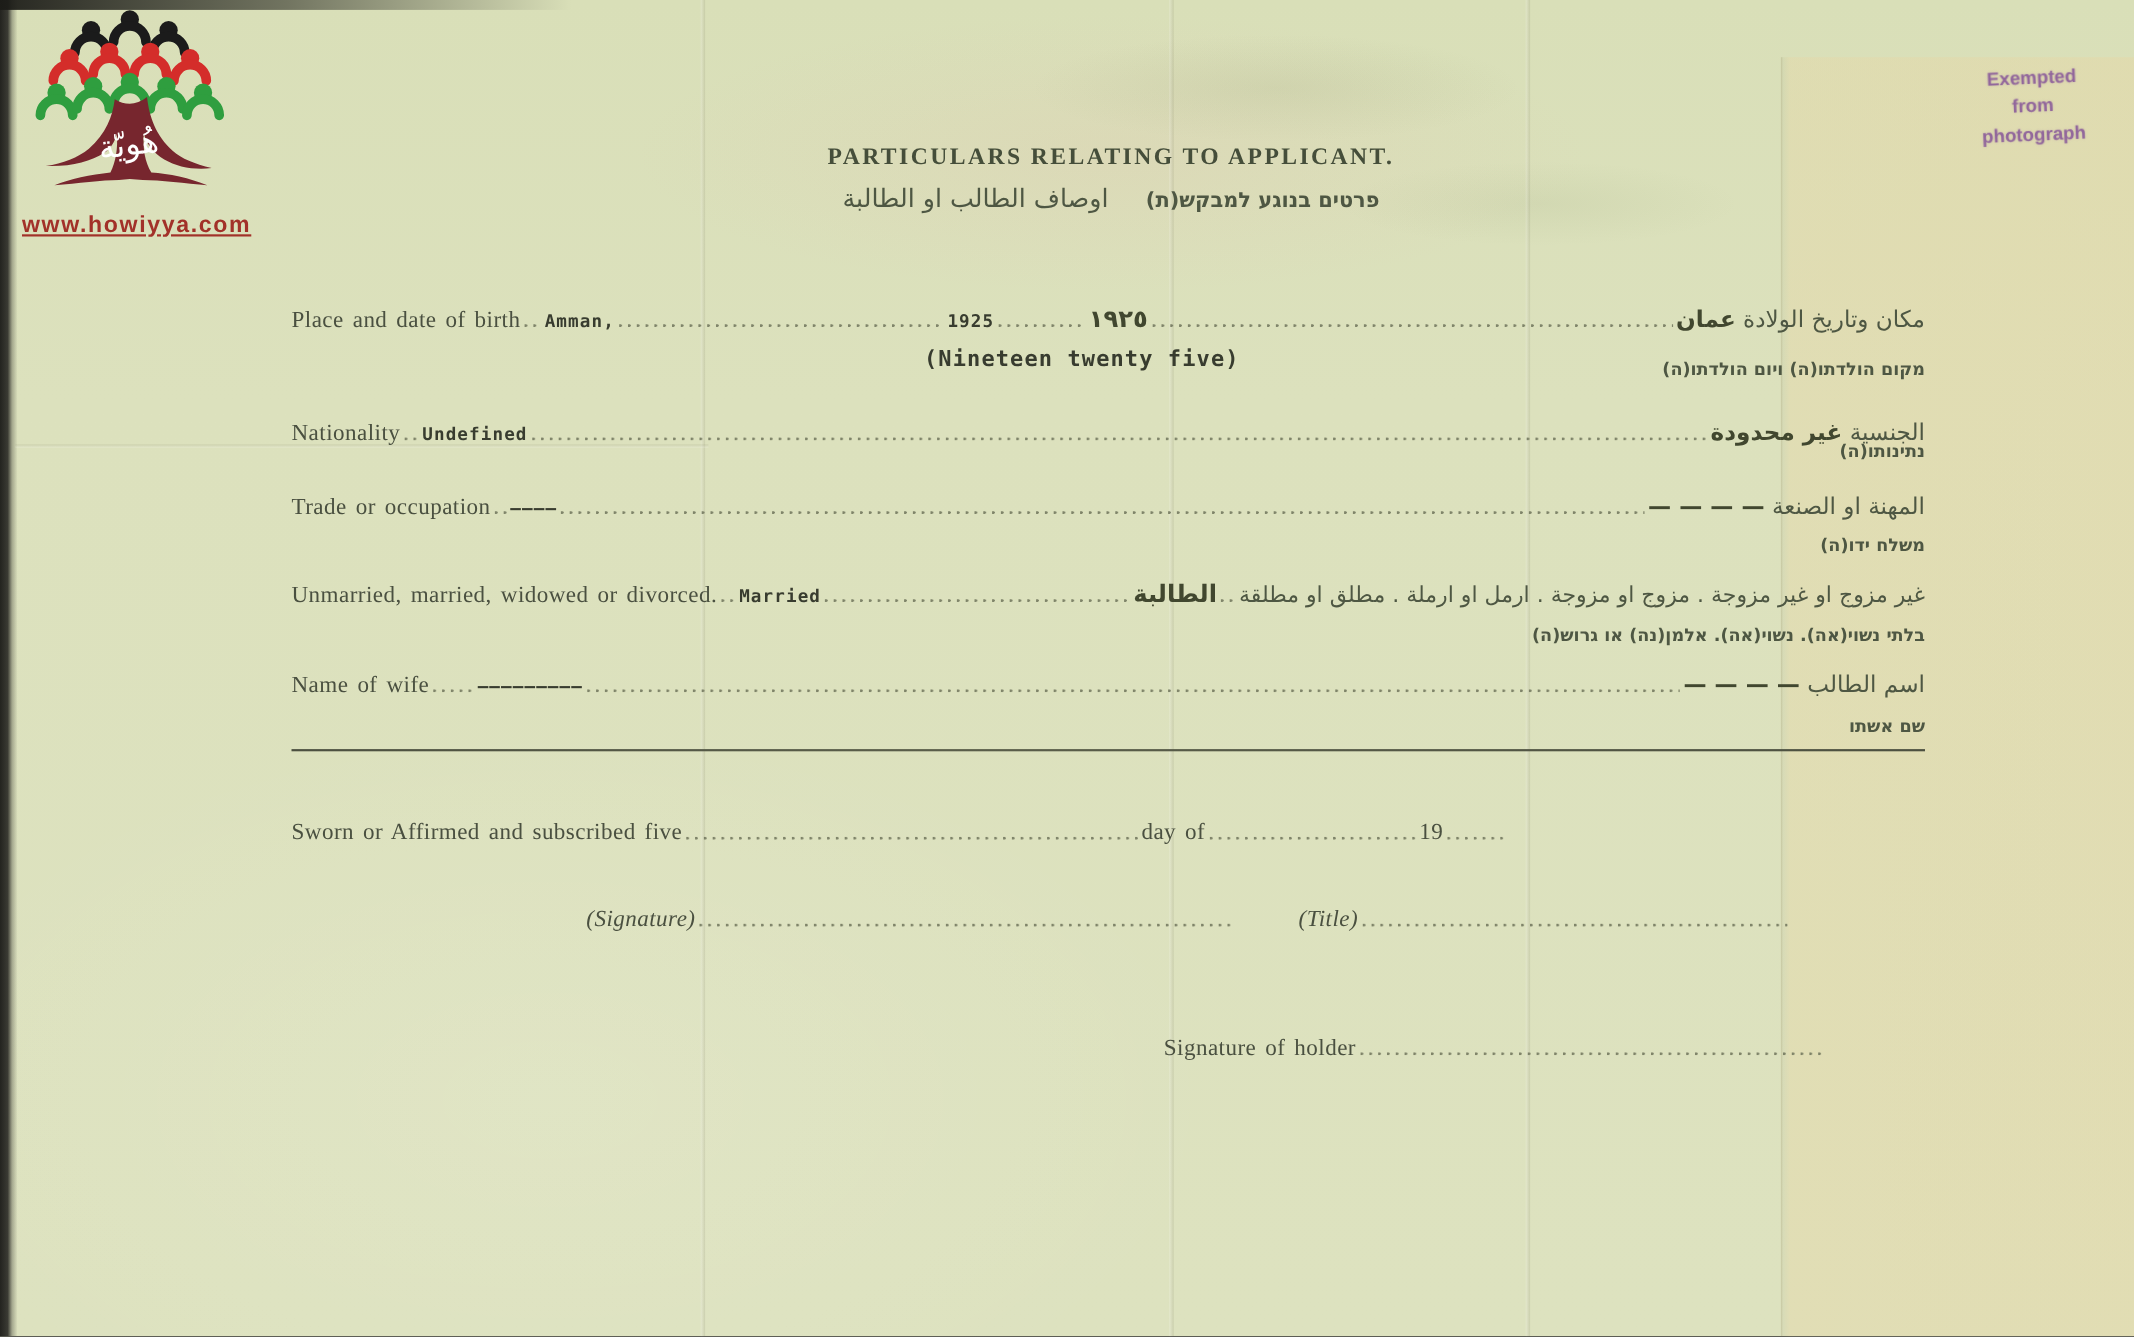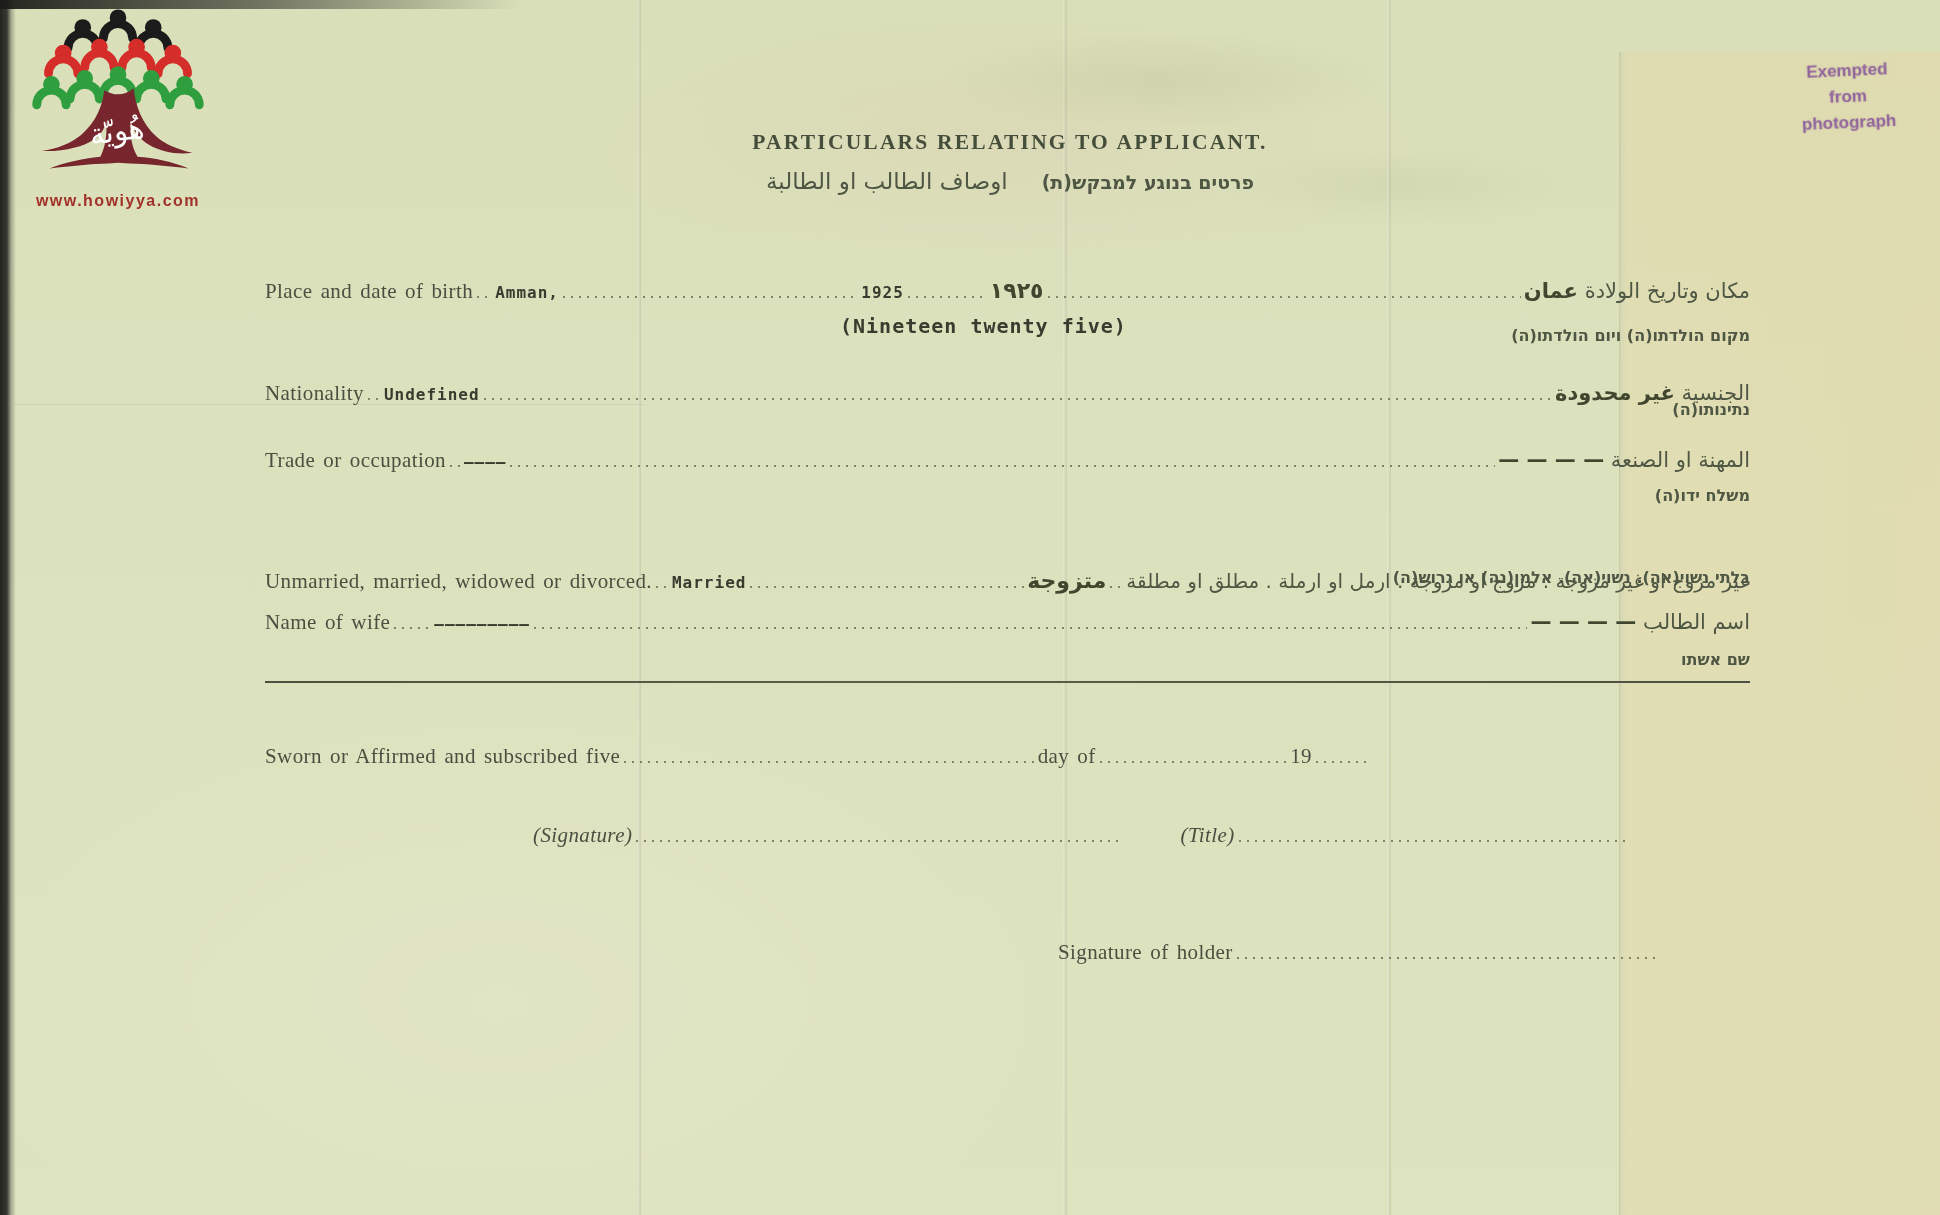--- a/index.html
+++ b/index.html
@@ -23,22 +23,22 @@
     background:linear-gradient(90deg,rgba(255,255,255,0.22),rgba(108,108,78,0.16));}
   .crease.c1{left:637px;} .crease.c2{left:1063px;} .crease.c3{left:1387px;}
   .hcrease{left:14px;width:630px;height:3px;top:404px;
     background:linear-gradient(180deg,rgba(108,108,78,0.14),rgba(255,255,255,0.20));}
   .tan-right{left:1619px;top:52px;right:0;bottom:0;
     background:linear-gradient(90deg,rgba(146,136,92,0.30) 0,rgba(146,136,92,0.08) 2px,rgba(231,215,166,0.40) 8px,rgba(231,214,163,0.42) 100%);}
   .content{position:absolute;inset:0;z-index:2;}
 
   
   .logo{position:absolute;left:20px;top:4px;width:196px;text-align:center;}
-  .logo-url{font-family:"Liberation Sans","DejaVu Sans",sans-serif;font-size:16px;font-weight:bold;
-    color:#a23129;letter-spacing:1.5px;margin-top:-4px;}
+  .logo-url{font-family:"Liberation Sans","DejaVu Sans",sans-serif;font-size:21px;font-weight:bold;
+    color:#a23129;letter-spacing:1.5px;margin-top:-4px;text-decoration:underline;}
 
   
   .stamp{position:absolute;left:1768px;top:58px;width:160px;text-align:center;
     transform:rotate(-2.5deg);
     font-family:"Liberation Sans","DejaVu Sans",sans-serif;font-weight:bold;font-size:17px;
     line-height:26px;color:rgba(134,86,152,0.82);filter:blur(0.4px);
     text-shadow:0 0 2px rgba(134,86,152,0.35);}
 
   
   .title{position:absolute;left:700px;top:130px;width:620px;text-align:center;
@@ -47,21 +47,21 @@
     justify-content:center;gap:34px;align-items:baseline;color:#4e5743;}
   .subtitle .ar{font-family:"DejaVu Sans",sans-serif;font-size:23px;}
   .subtitle .he{font-family:"DejaVu Sans",sans-serif;font-size:19px;font-weight:bold;}
 
   
   .row{position:absolute;left:265px;width:1485px;display:flex;align-items:baseline;}
   .lbl{font-size:21px;letter-spacing:0.4px;word-spacing:2.5px;white-space:nowrap;color:#4a5040;}
   .typed{font-family:"DejaVu Sans Mono","Liberation Mono",monospace;font-weight:bold;
     font-size:16px;letter-spacing:1px;color:#383c2f;white-space:nowrap;}
   .arlbl{font-family:"DejaVu Sans",sans-serif;font-size:21px;color:#4e5743;white-space:nowrap;}
-  .hand{font-family:"DejaVu Sans",sans-serif;font-weight:bold;color:#41472f;margin-top:40px;}
+  .hand{font-family:"DejaVu Sans",sans-serif;font-weight:bold;color:#41472f;}
   .arnum{font-family:"DejaVu Sans",sans-serif;font-size:22px;letter-spacing:3px;color:#41472f;font-weight:bold;}
   .helbl{position:absolute;right:190px;font-family:"DejaVu Sans",sans-serif;font-size:16px;
     font-weight:bold;color:#4e5743;white-space:nowrap;}
   .dots{flex:1 1 auto;height:4px;align-self:flex-end;margin:0 3px 5px 3px;opacity:0.85;
     background-image:radial-gradient(circle at 2px 2px,#6e735a 1.15px,rgba(0,0,0,0) 1.5px);
     background-size:8px 4px;background-repeat:repeat-x;}
   .dots.fixed{flex:0 0 auto;}
   .subnote{position:absolute;font-family:"DejaVu Sans Mono","Liberation Mono",monospace;
     font-weight:bold;font-size:20px;letter-spacing:1px;color:#383c2f;}
   .rule{position:absolute;left:265px;top:681px;width:1485px;height:2px;
@@ -188,21 +188,21 @@
         <span class="hand">— — — —</span>
       </span>
     </div>
     <div class="helbl he-occ" dir="rtl">משלח ידו(ה)</div>
 
     <div class="row r-mar">
       <span class="lbl">Unmarried, married, widowed or divorced.</span>
       <span class="dots fixed" style="width:14px"></span>
       <span class="typed">Married</span>
       <span class="dots" style="flex-grow:1"></span>
-      <span class="arlbl hand" dir="rtl" style="font-size:22px">متزوجة</span>
+      <span class="arlbl hand" dir="rtl" style="font-size:22px">الطالبة</span>
       <span class="dots fixed" style="width:14px"></span>
       <span class="arlbl" dir="rtl" style="font-size:20px">غير مزوج او غير مزوجة . مزوج او مزوجة . ارمل او ارملة . مطلق او مطلقة</span>
     </div>
     <div class="helbl he-mar" dir="rtl">בלתי נשוי(אה). נשוי(אה). אלמן(נה) או גרוש(ה)</div>
 
     <div class="row r-wife">
       <span class="lbl">Name of wife</span>
       <span class="dots fixed" style="width:38px"></span>
       <span class="typed">—————————</span>
       <span class="dots"></span>

